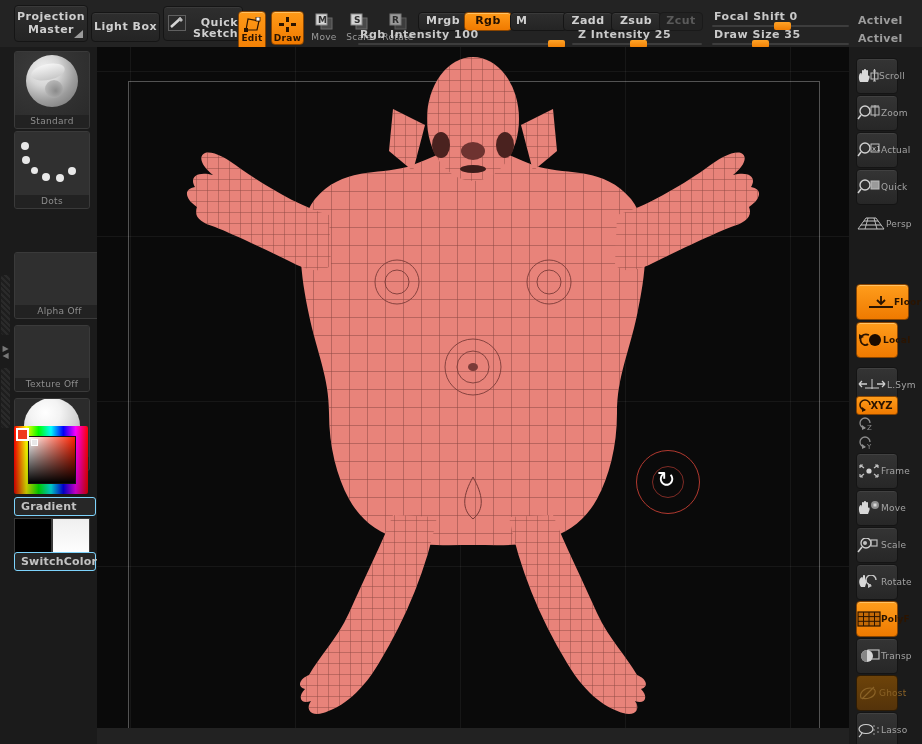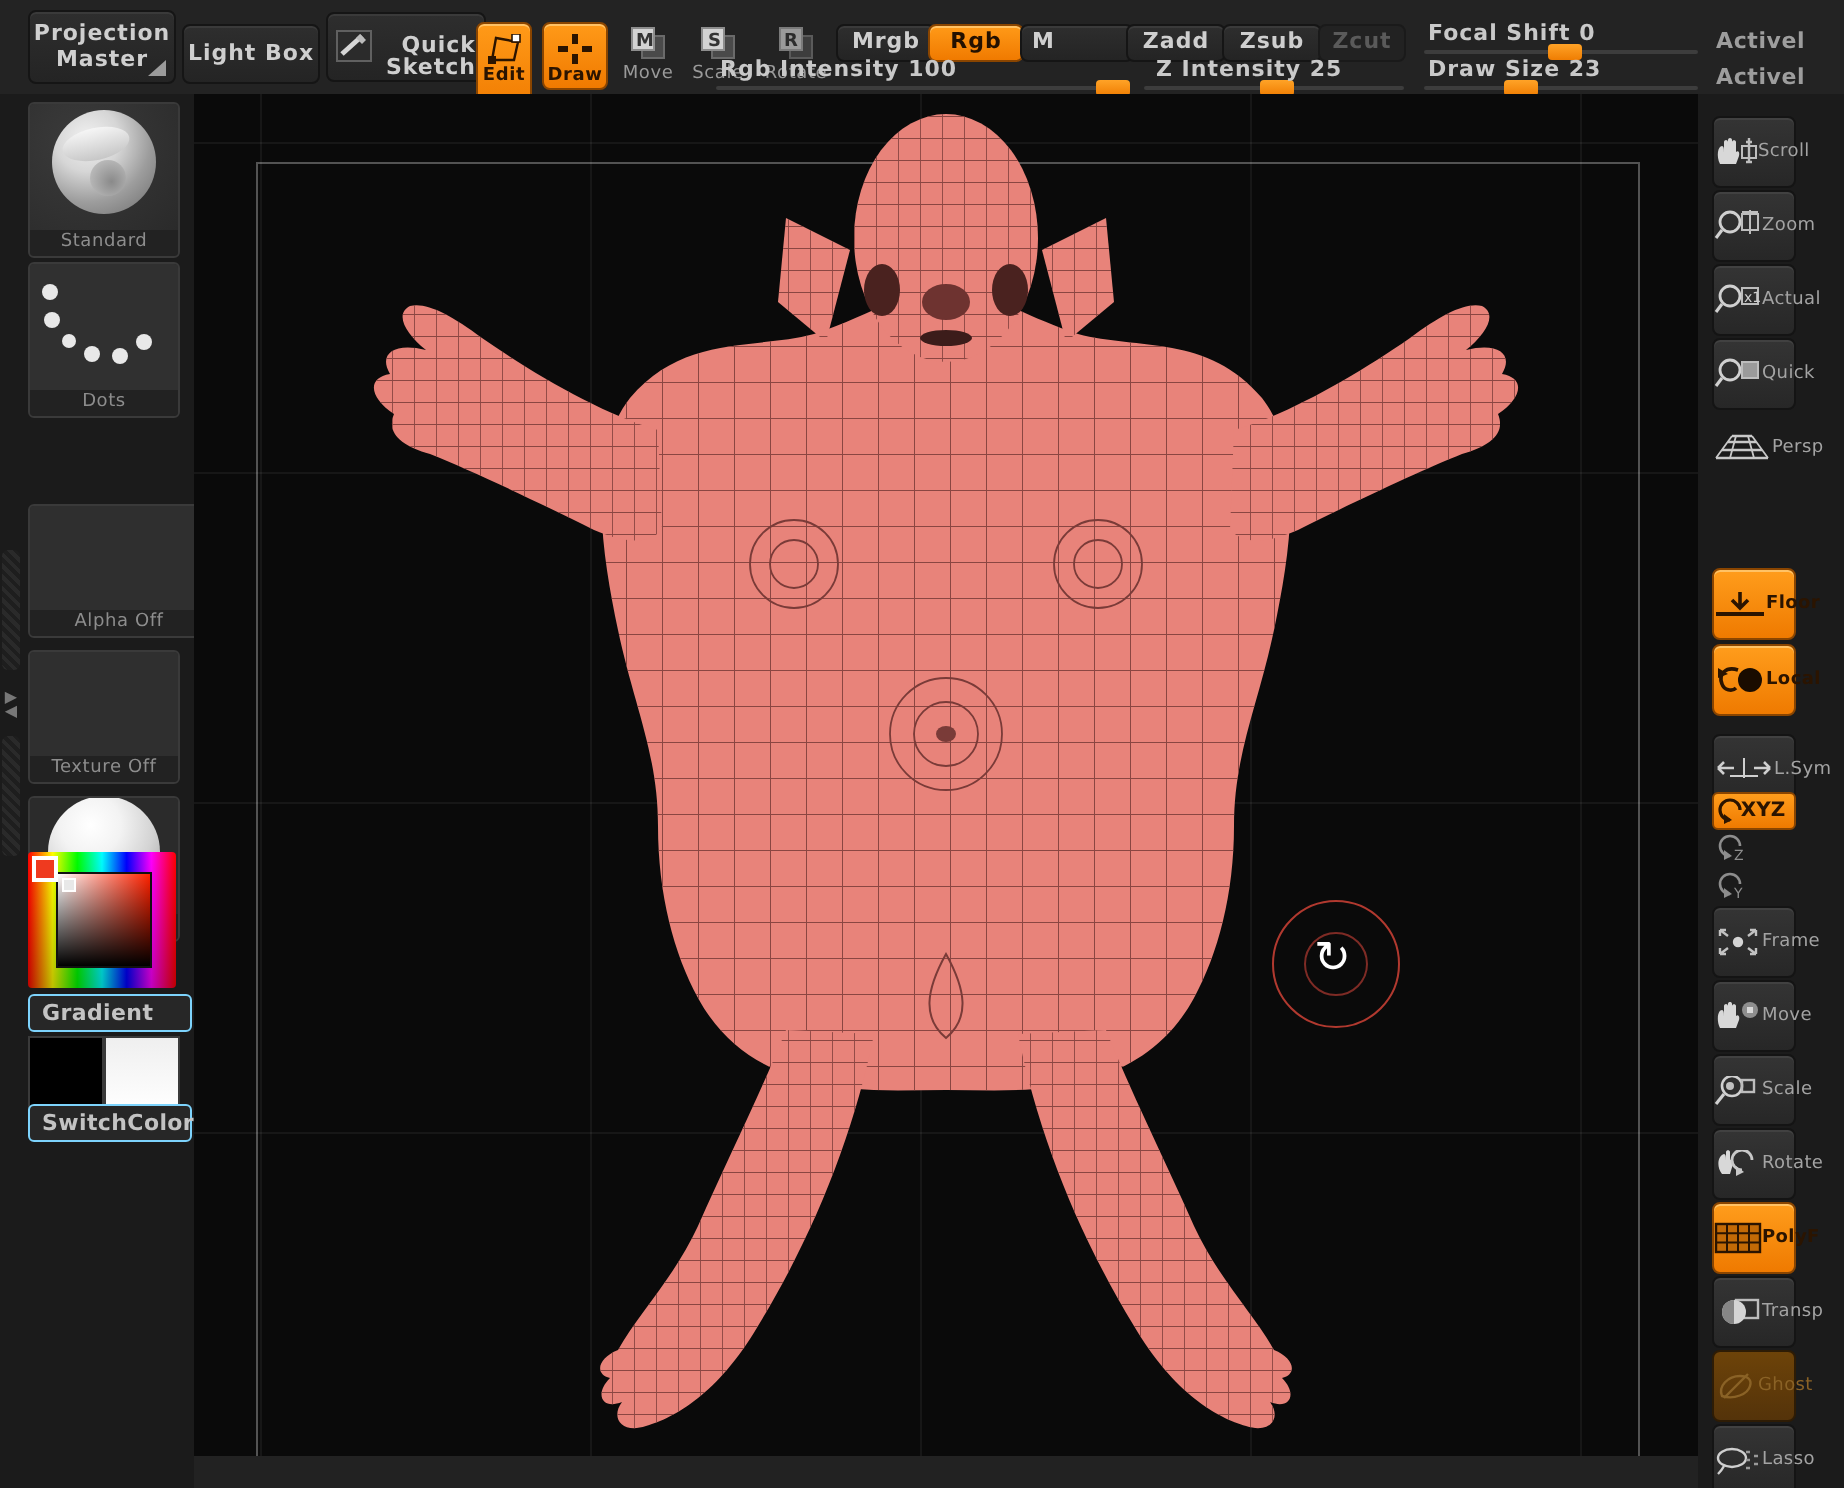--- a/index.html
+++ b/index.html
@@ -225,21 +225,21 @@
       <div class="stext" style="left:6px;">Z Intensity 25</div>
     </div>
     <div class="slider" style="left:712px;top:12px;width:137px;">
       <div class="track"></div>
       <div class="knob" style="left:62px;"></div>
       <div class="stext">Focal Shift 0</div>
     </div>
     <div class="slider" style="left:712px;top:30px;width:137px;">
       <div class="track"></div>
       <div class="knob" style="left:40px;"></div>
-      <div class="stext">Draw Size 23</div>
+      <div class="stext">Draw Size 35</div>
     </div>
 
     <div class="rlabel" style="left:858px;top:14px;width:62px;">Activel</div>
     <div class="rlabel" style="left:858px;top:32px;width:62px;">Activel</div>
   </div>
 
   <div class="leftcol">
 
     <div class="swatch" style="top:4px;height:76px;">
       <div class="sw-thumb" style="background:radial-gradient(circle at 35% 30%,#3b3b3b,#2a2a2a);">
@@ -464,21 +464,21 @@
     <div class="rbtn plain" style="top:160px;">
       <span>
         <svg width="30" height="16" viewBox="0 0 30 16">
           <path d="M2 13 L28 13 M5 9 L25 9 M8 5 L22 5 M10 2 L20 2" stroke="#c8c8c8" stroke-width="1.2"></path>
           <path d="M2 13 L10 2 M28 13 L20 2 M9 13 L12 2 M21 13 L18 2" stroke="#c8c8c8" stroke-width="0.9"></path>
         </svg>
         </span>
       <span class="rl">Persp</span>
     </div>
 
-    <div class="rbtn on" style="top:236px;top:237px;">
+    <div class="rbtn on" style="top:236px;top:237px;padding-left:11px;">
       <span>
         <svg width="26" height="15" viewBox="0 0 26 15">
           <path d="M13 1 L13 8 M9 5 L13 9 L17 5" stroke="#2b1400" stroke-width="1.8" fill="none"></path>
           <path d="M1 12 L25 12" stroke="#2b1400" stroke-width="2"></path>
         </svg>
         </span>
       <span class="rl">Floor</span>
     </div>
 
     <div class="rbtn on" style="top:275px;">

